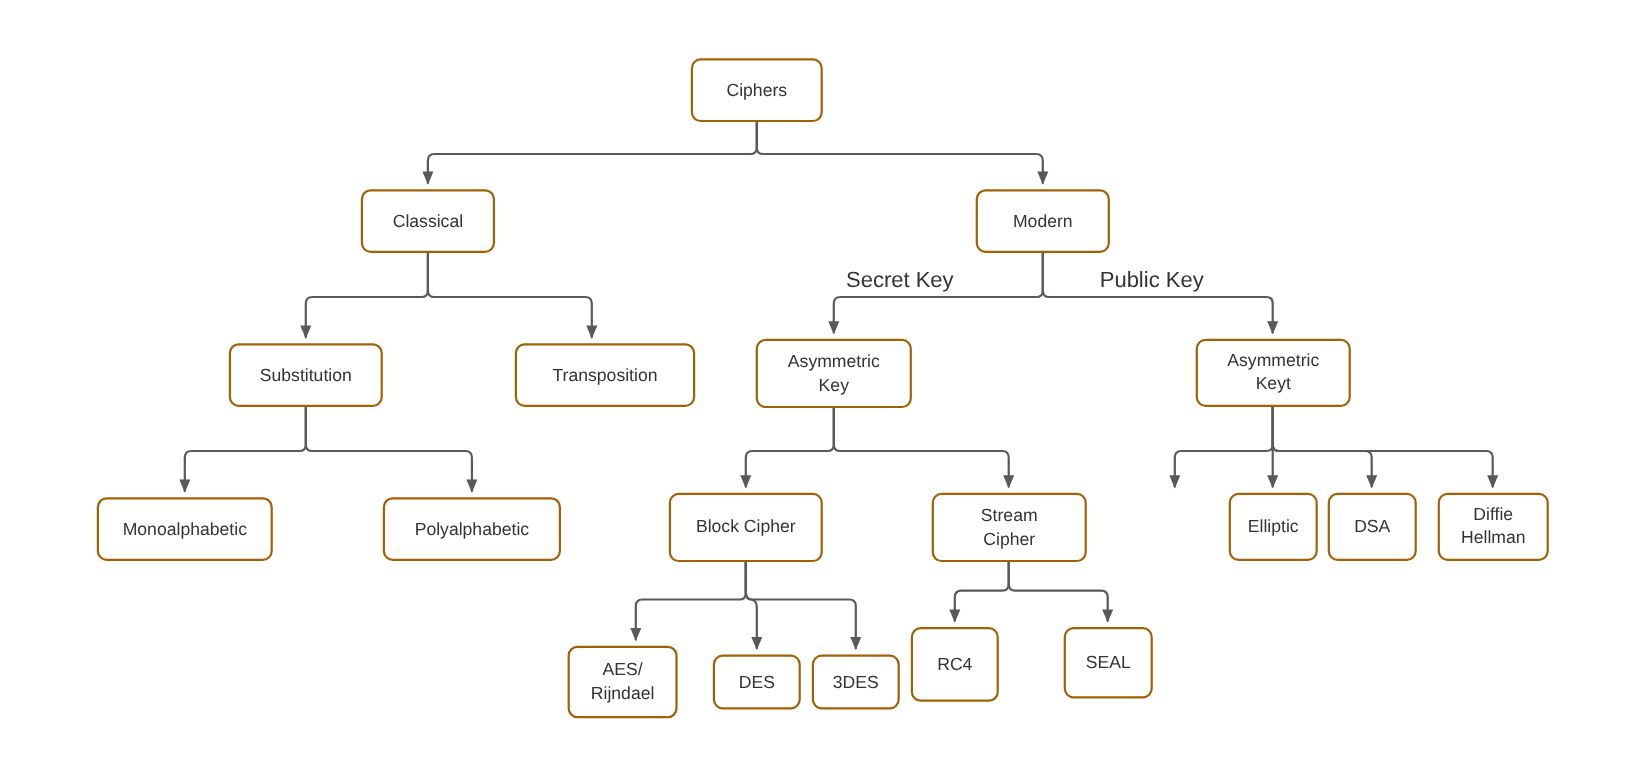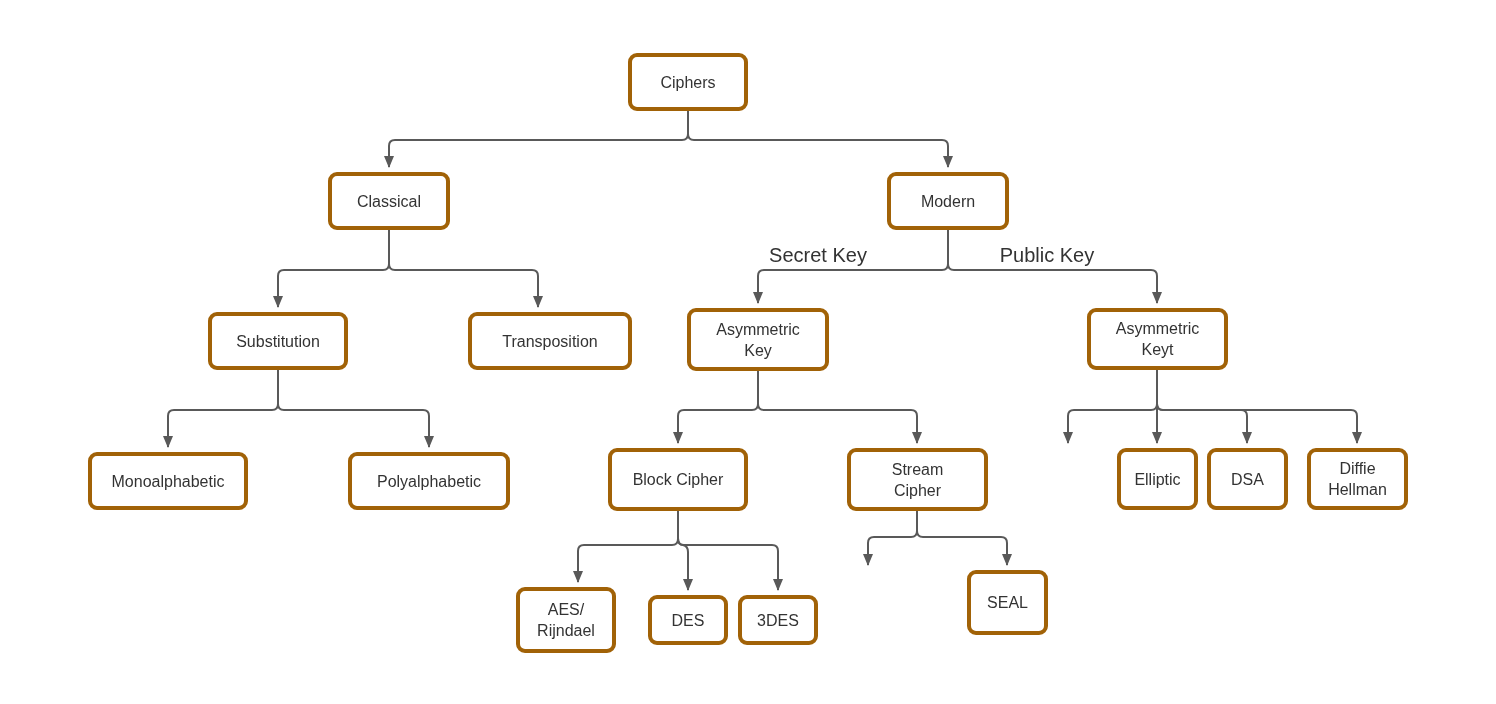--- a/index.html
+++ b/index.html
@@ -20,21 +20,21 @@
   }
   .edges-svg path {
     fill: none;
     stroke: #595959;
     stroke-width: 2;
   }
   .node {
     position: absolute;
     box-sizing: border-box;
     background: #ffffff;
-    border: 4px solid #a16207;
+    border: 2px solid #a16207;
     border-radius: 9px;
     color: #333333;
     font-size: 16px;
     line-height: 21px;
     display: flex;
     align-items: center;
     justify-content: center;
     text-align: center;
     white-space: pre-line;
     padding: 2px;
@@ -98,15 +98,16 @@
   <div class="node" style="left:847px; top:448px; width:141px; height:63px;">Stream
 Cipher</div>
   <div class="node" style="left:1117px; top:448px; width:81px; height:62px;">Elliptic</div>
   <div class="node" style="left:1207px; top:448px; width:81px; height:62px;">DSA</div>
   <div class="node" style="left:1307px; top:448px; width:101px; height:62px;">Diffie
 Hellman</div>
   <div class="node" style="left:516px; top:587px; width:100px; height:66px;">AES/
 Rijndael</div>
   <div class="node" style="left:648px; top:595px; width:80px; height:50px;">DES</div>
   <div class="node" style="left:738px; top:595px; width:80px; height:50px;">3DES</div>
+  <div class="node" style="left:828px; top:570px; width:80px; height:68px;">RC4</div>
   <div class="node" style="left:967px; top:570px; width:81px; height:65px;">SEAL</div>
 
 </div>
 
 </body></html>

